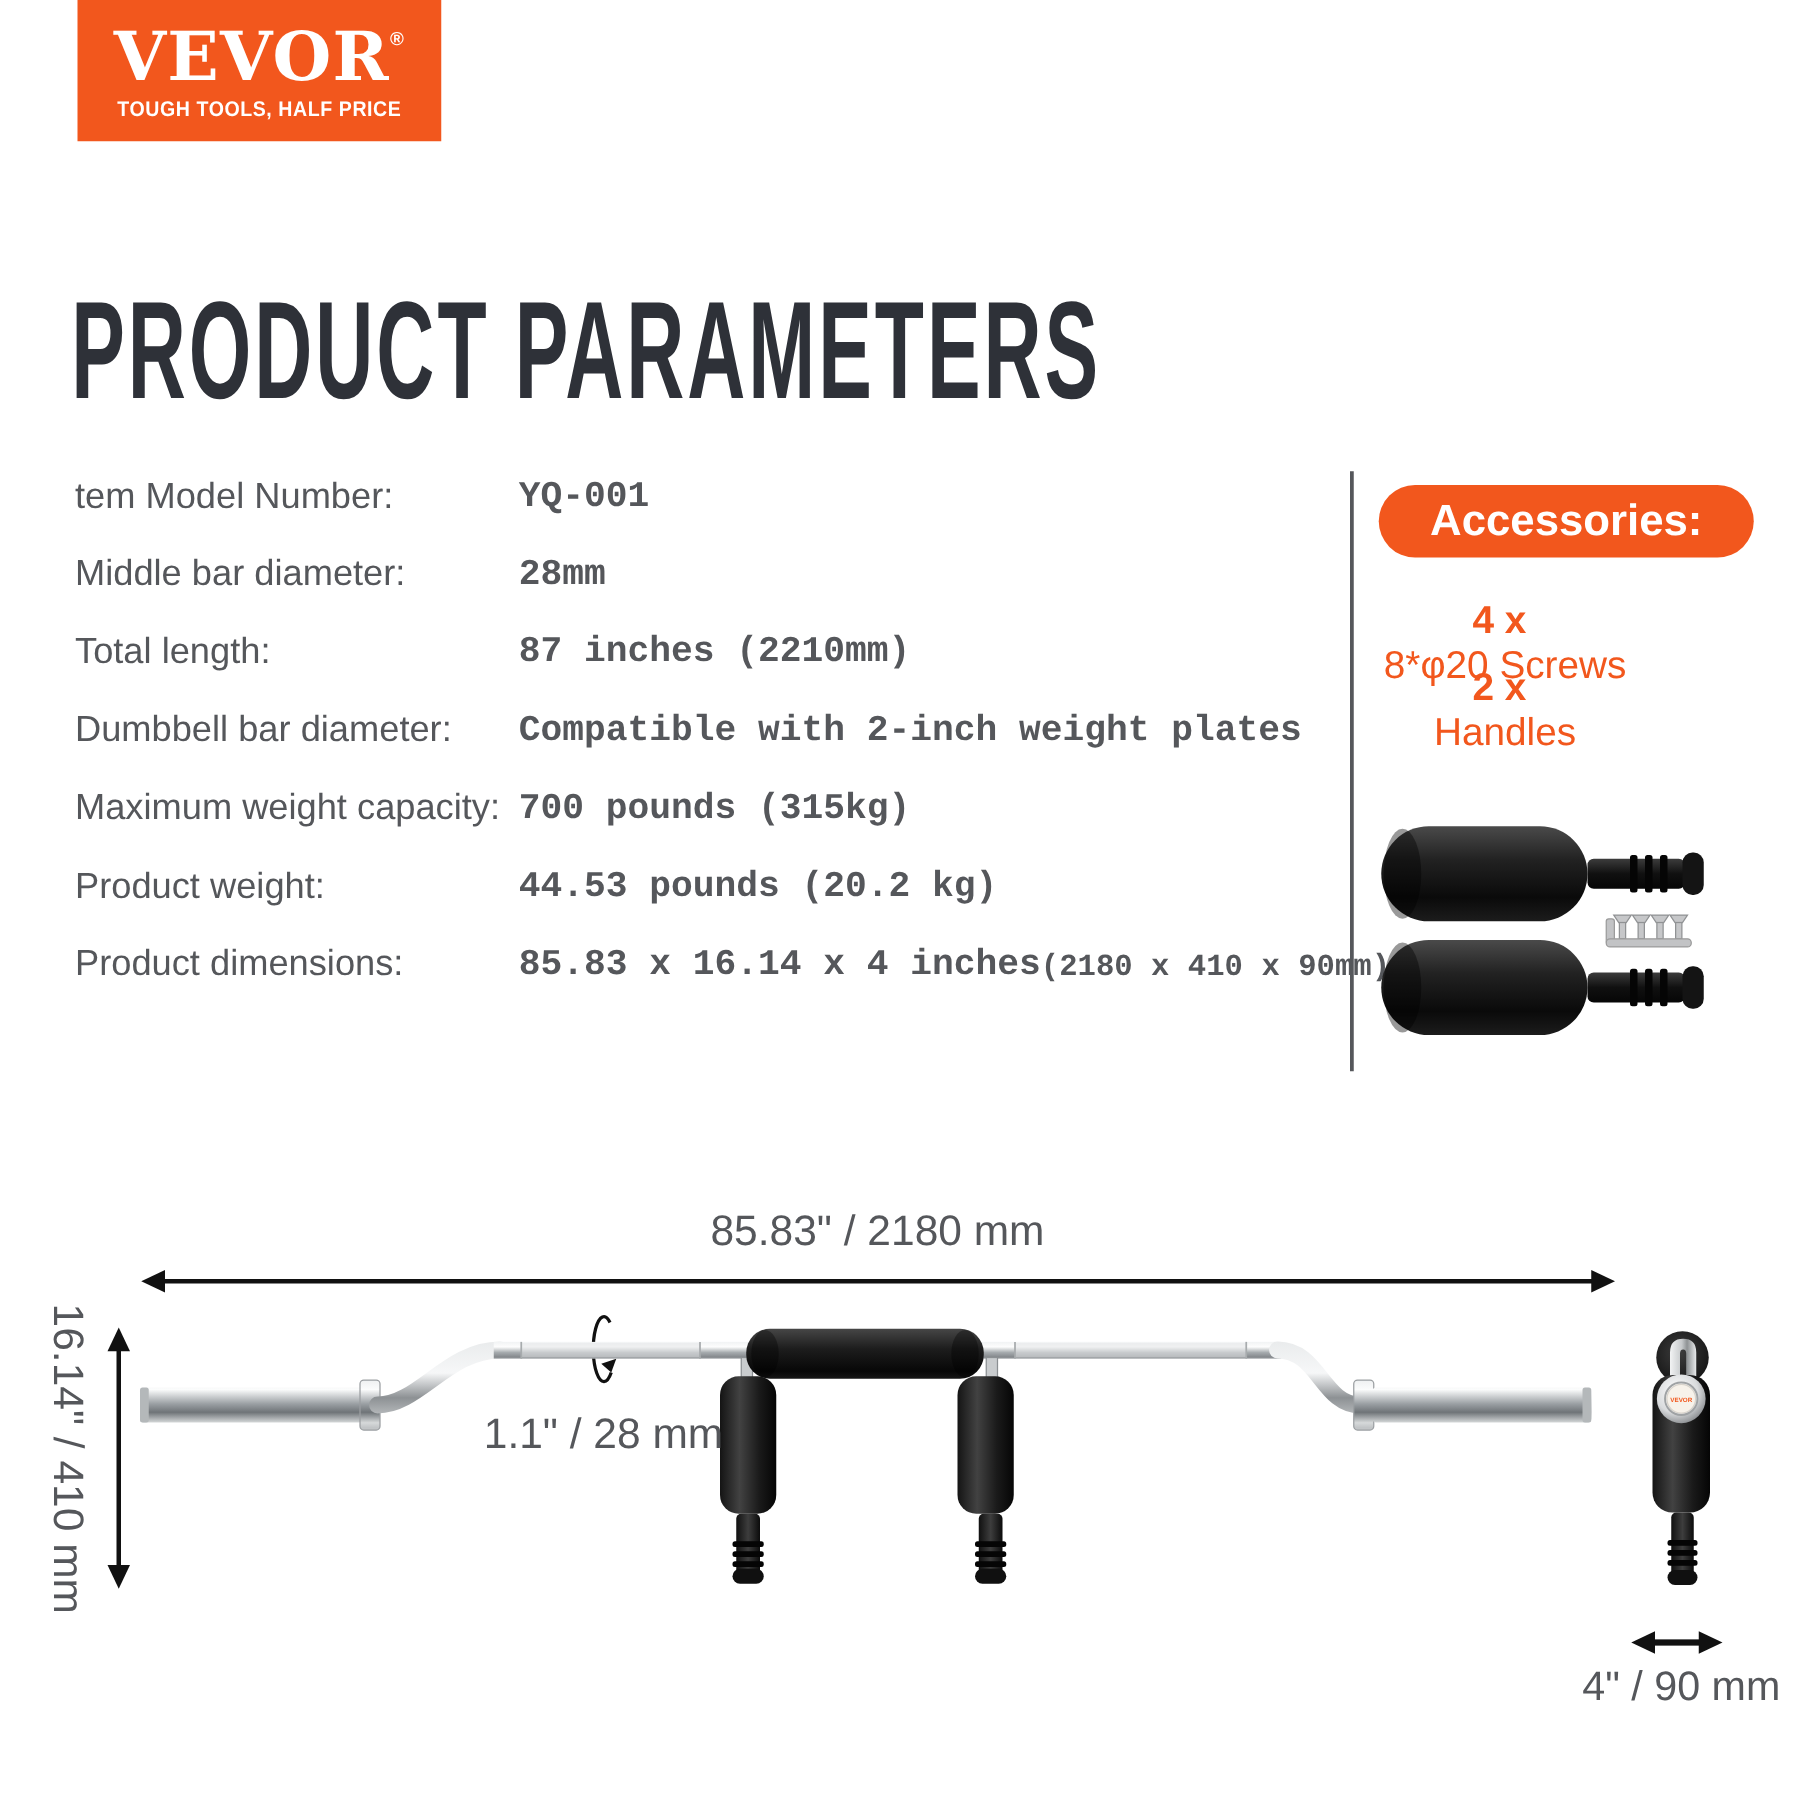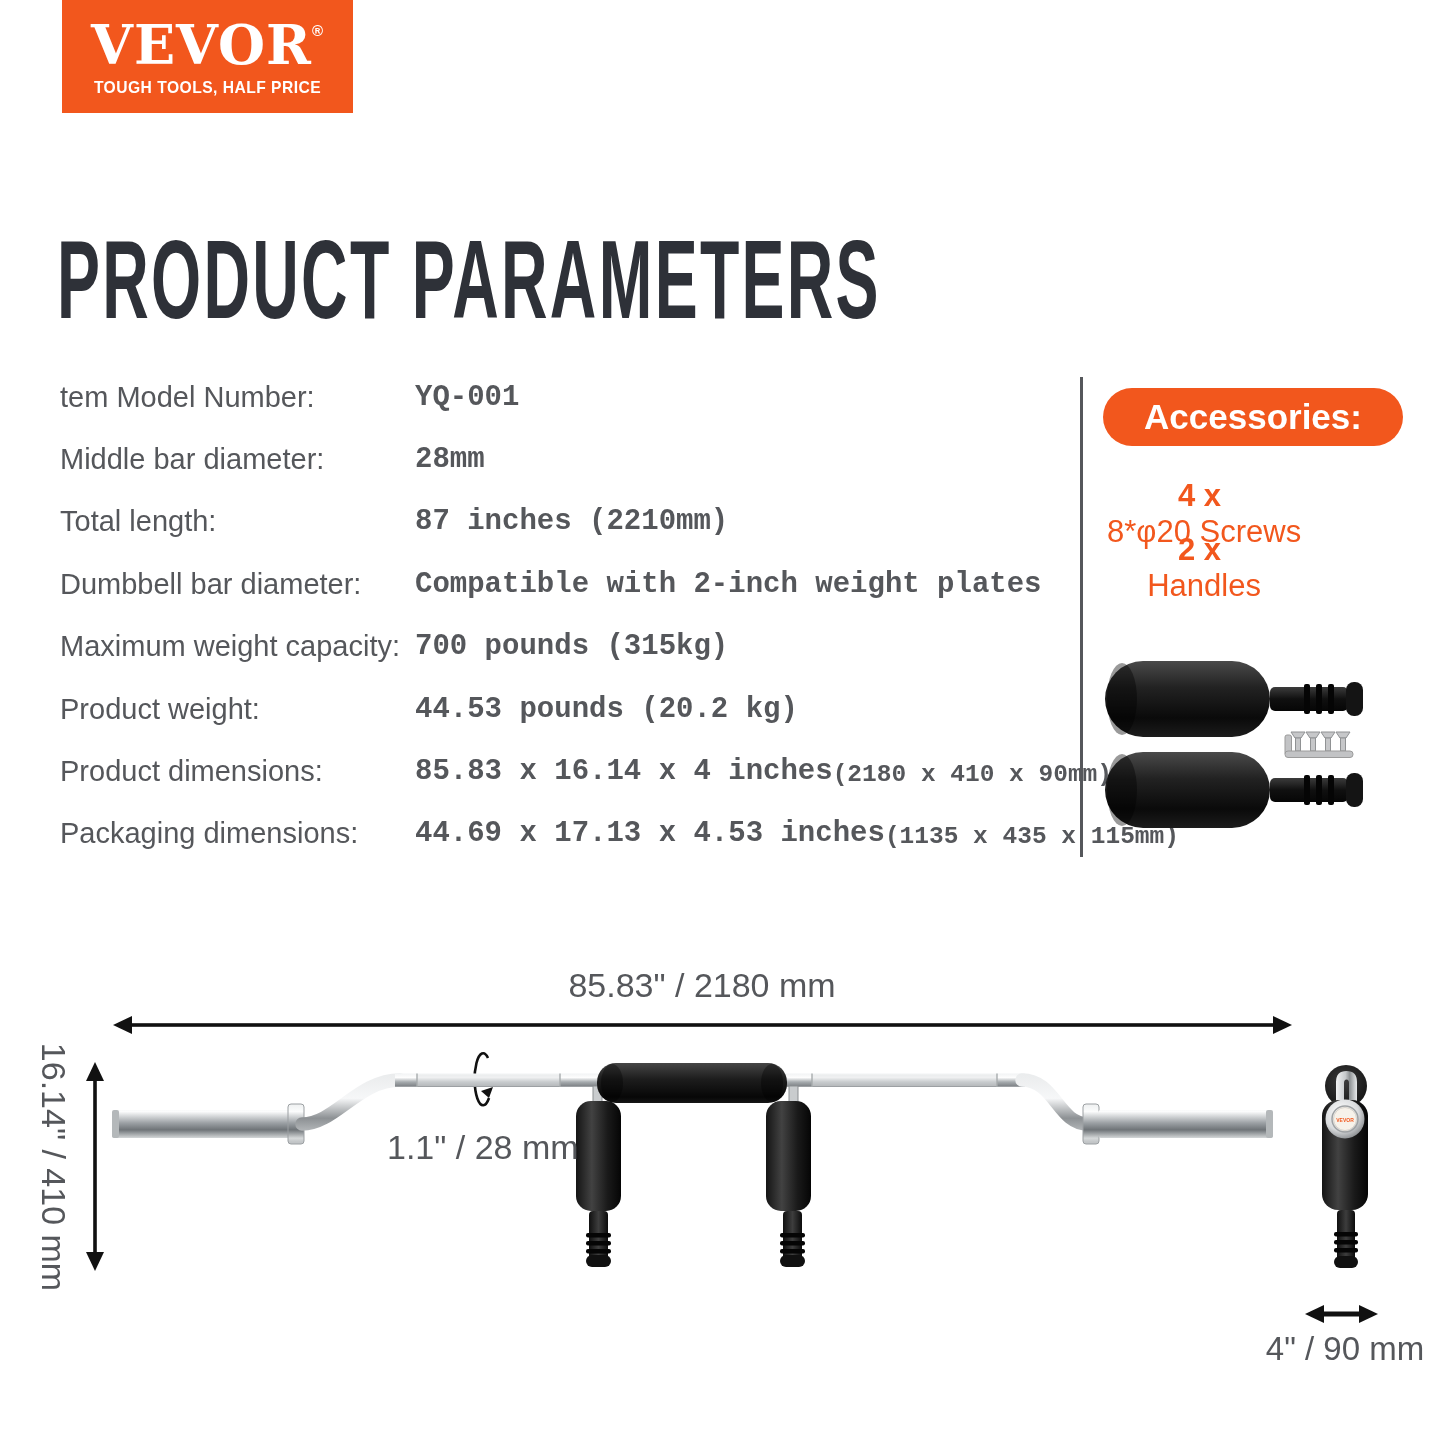--- a/index.html
+++ b/index.html
@@ -114,27 +114,20 @@
       <div class="spec-value">
           <span>44.53 pounds (20.2 kg)</span>
           <span class="spec-value-small"></span>
         </div>
     </div>
     <div class="spec-row">
       <div class="spec-label">Product dimensions:</div>
       <div class="spec-value">
           <span>85.83 x 16.14 x 4 inches</span>
           <span class="spec-value-small">(2180 x 410 x 90mm)</span>
-        </div>
-    </div>
-    <div class="spec-row">
-      <div class="spec-label">Packaging dimensions:</div>
-      <div class="spec-value">
-          <span>44.69 x 17.13 x 4.53 inches</span>
-          <span class="spec-value-small">(1135 x 435 x 115mm)</span>
         </div>
     </div>
   </div>
 
   <div class="acc-divider"></div>
   <div class="acc-pill">Accessories:</div>
   <div class="acc-items">
     <div class="acc-item">
       <span class="acc-qty">4 x</span>
       <span>8*φ20 Screws</span>

